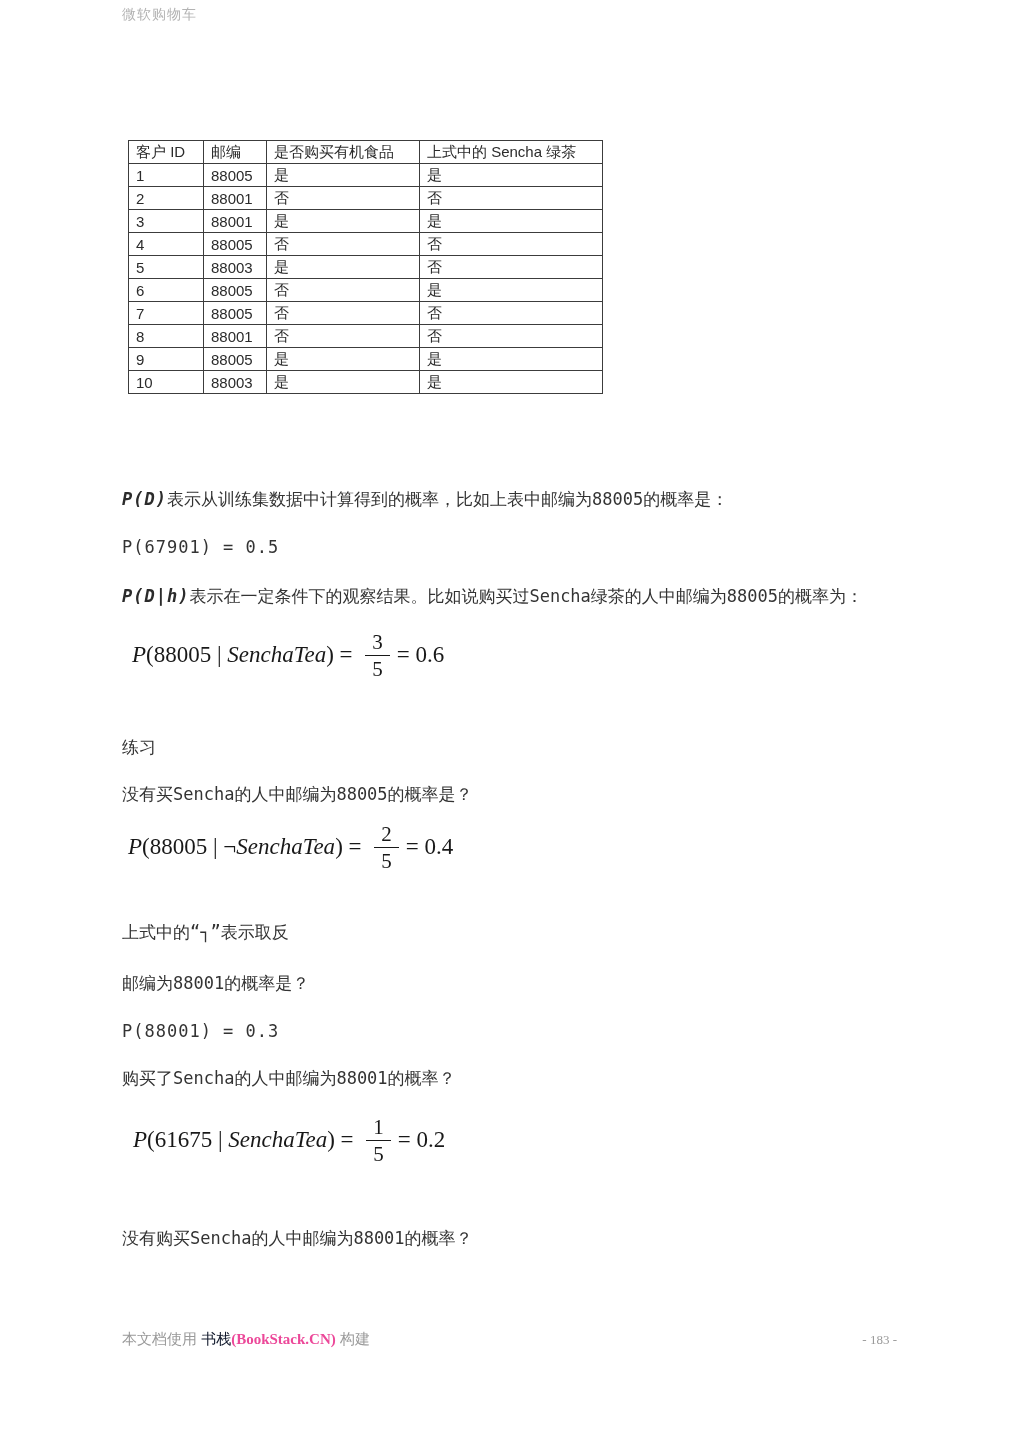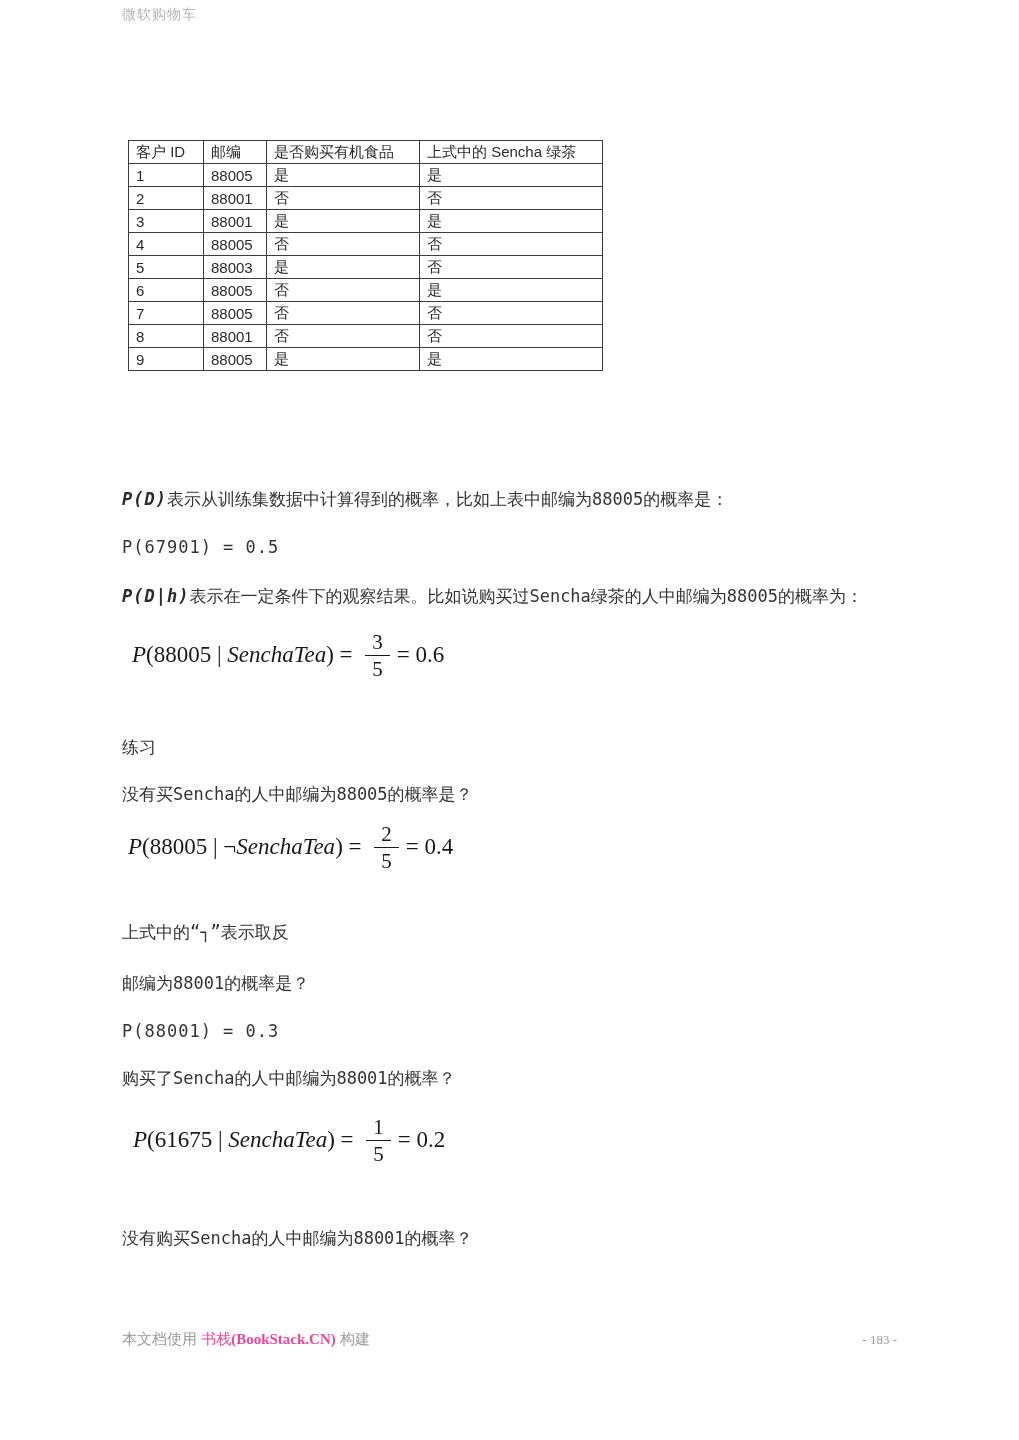--- a/index.html
+++ b/index.html
@@ -38,21 +38,21 @@
     display:inline-flex;flex-direction:column;align-items:center;
     font-size:21px;line-height:1.05;margin:0 7px;font-style:normal;
   }
   .frac .num{display:block;border-bottom:1.6px solid #181818;padding:1px 7px 2px 7px;}
   .frac .den{display:block;padding-top:2px;}
   .footer{
     position:absolute;left:122px;top:1330px;width:775px;
     font-family:"Liberation Sans",sans-serif;font-size:15px;color:#9a9a9a;
     display:flex;justify-content:space-between;align-items:baseline;
   }
-  .brand-cn{color:#ec4899;}
+  .brand-cn{color:#0f172a;}
   .brand-en{color:#ec4899;font-weight:bold;font-family:"Liberation Serif",serif;}
   .pagenum{font-family:"Liberation Serif",serif;font-size:13px;color:#9a9a9a;}
 </style>
 </head>
 <body>
 
 <div class="page-header">微软购物车</div>
 
 <table class="data">
   <thead>
@@ -111,20 +111,26 @@
         <td class="c2">88001</td>
         <td class="c3">否</td>
         <td class="c4">否</td>
       </tr>
       <tr>
         <td class="c1">9</td>
         <td class="c2">88005</td>
         <td class="c3">是</td>
         <td class="c4">是</td>
       </tr>
+      <tr>
+        <td class="c1">10</td>
+        <td class="c2">88003</td>
+        <td class="c3">是</td>
+        <td class="c4">是</td>
+      </tr>
     </tbody>
 </table>
 
 <p class="para" style="top:472px"><b class="mono">P(D)</b><span>表示从训练集数据中计算得到的概率，比如上表中邮编为88005的概率是：</span></p>
 
 <p class="para mono" style="top:520px">P(67901) = 0.5</p>
 
 <p class="para" style="top:569px"><b class="mono">P(D|h)</b><span>表示在一定条件下的观察结果。比如说购买过Sencha绿茶的人中邮编为88005的概率为：</span></p>
 
 <div class="formula" style="left:132px;top:627px;height:56px;">

